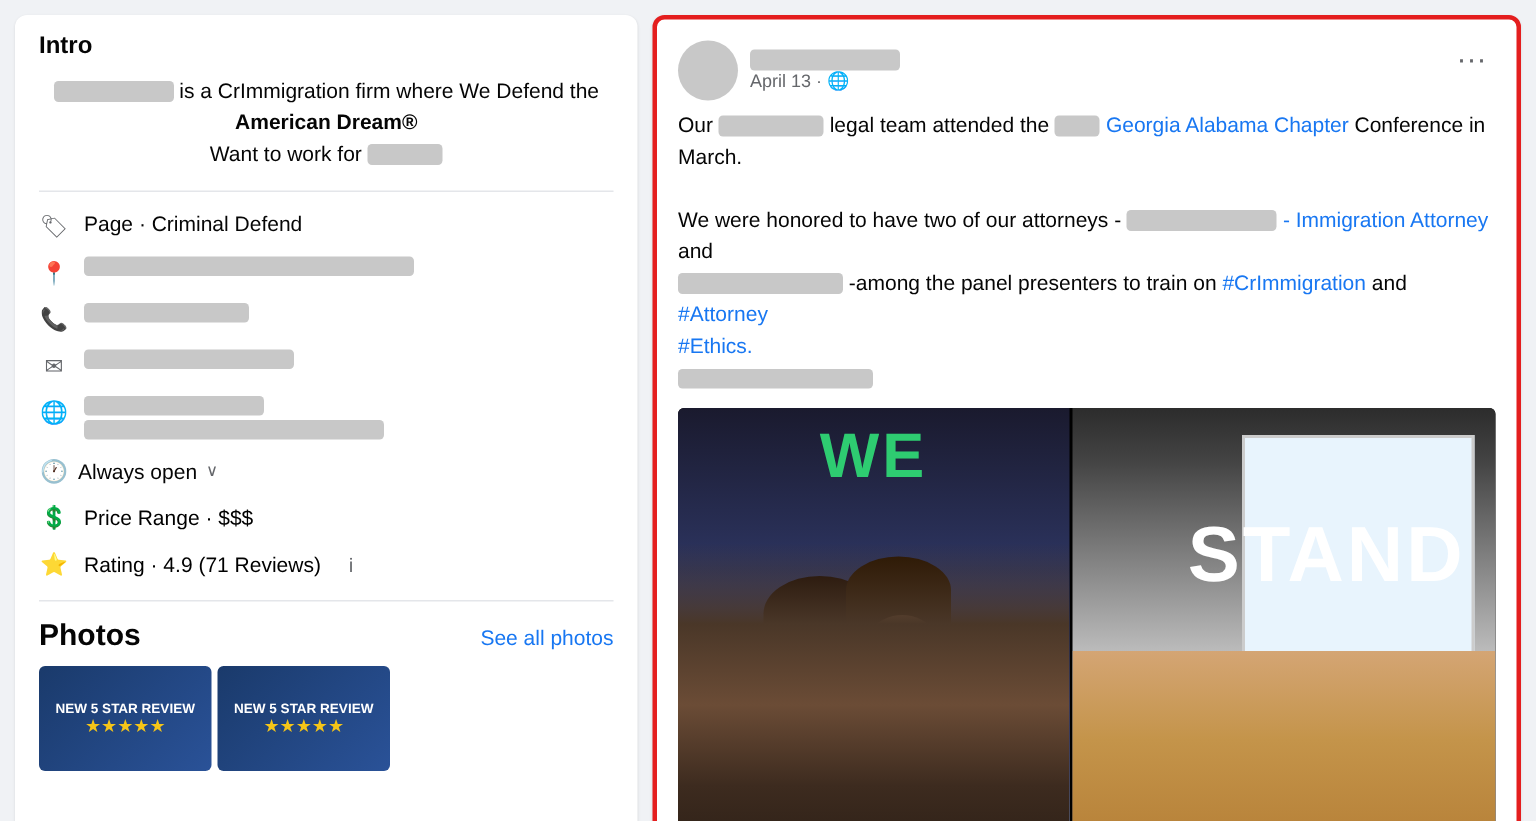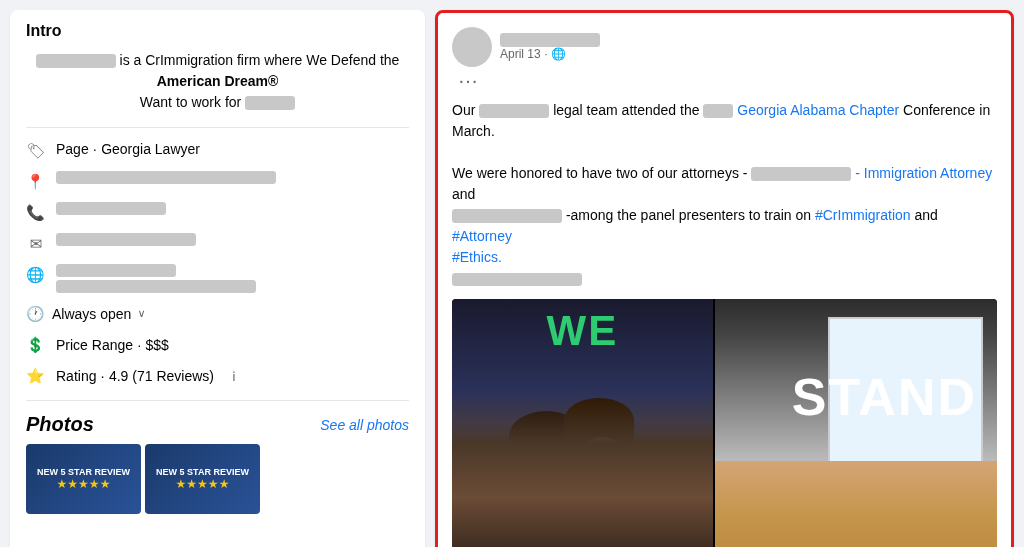--- a/index.html
+++ b/index.html
@@ -105,21 +105,20 @@
     .divider {
       border: none;
       border-top: 1px solid #e4e6ea;
       margin: 12px 0;
     }
     .photos-header {
       display: flex;
       justify-content: space-between;
       align-items: center;
       margin-bottom: 8px;
-      font-style: italic;
     }
     .photos-title {
       font-size: 20px;
       font-weight: 700;
       color: #050505;
     }
     .see-all-link {
       color: #1877f2;
       font-size: 14px;
       text-decoration: none;
@@ -181,21 +180,20 @@
       border-radius: 8px;
       padding: 14px;
       box-shadow: 0 1px 2px rgba(0,0,0,0.1);
       border: 3px solid #e41e1e;
     }
     .post-header {
       display: flex;
       justify-content: space-between;
       align-items: flex-start;
       margin-bottom: 6px;
-      flex-direction: column;
     }
     .post-user-info {
       display: flex;
       align-items: center;
       gap: 8px;
     }
     .avatar-circle {
       width: 40px;
       height: 40px;
       border-radius: 50%;
@@ -352,21 +350,21 @@
       <span>is a CrImmigration firm where We Defend the</span><br>
       <strong>American Dream®</strong><br>
       <span>Want to work for</span>
       <span class="blurred" style="width:50px;">&nbsp;&nbsp;&nbsp;&nbsp;&nbsp;</span>
     </div>
 
     <hr class="divider">
 
     <div class="info-row">
       <div class="info-icon">🏷</div>
-      <div class="info-text">Page · Georgia Lawyer</div>
+      <div class="info-text">Page · Criminal Defend</div>
     </div>
 
     <div class="info-row">
       <div class="info-icon">📍</div>
       <div class="info-text">
         <span class="blurred" style="width:220px; height:13px; display:block;">&nbsp;</span>
       </div>
     </div>
 
     <div class="info-row">

